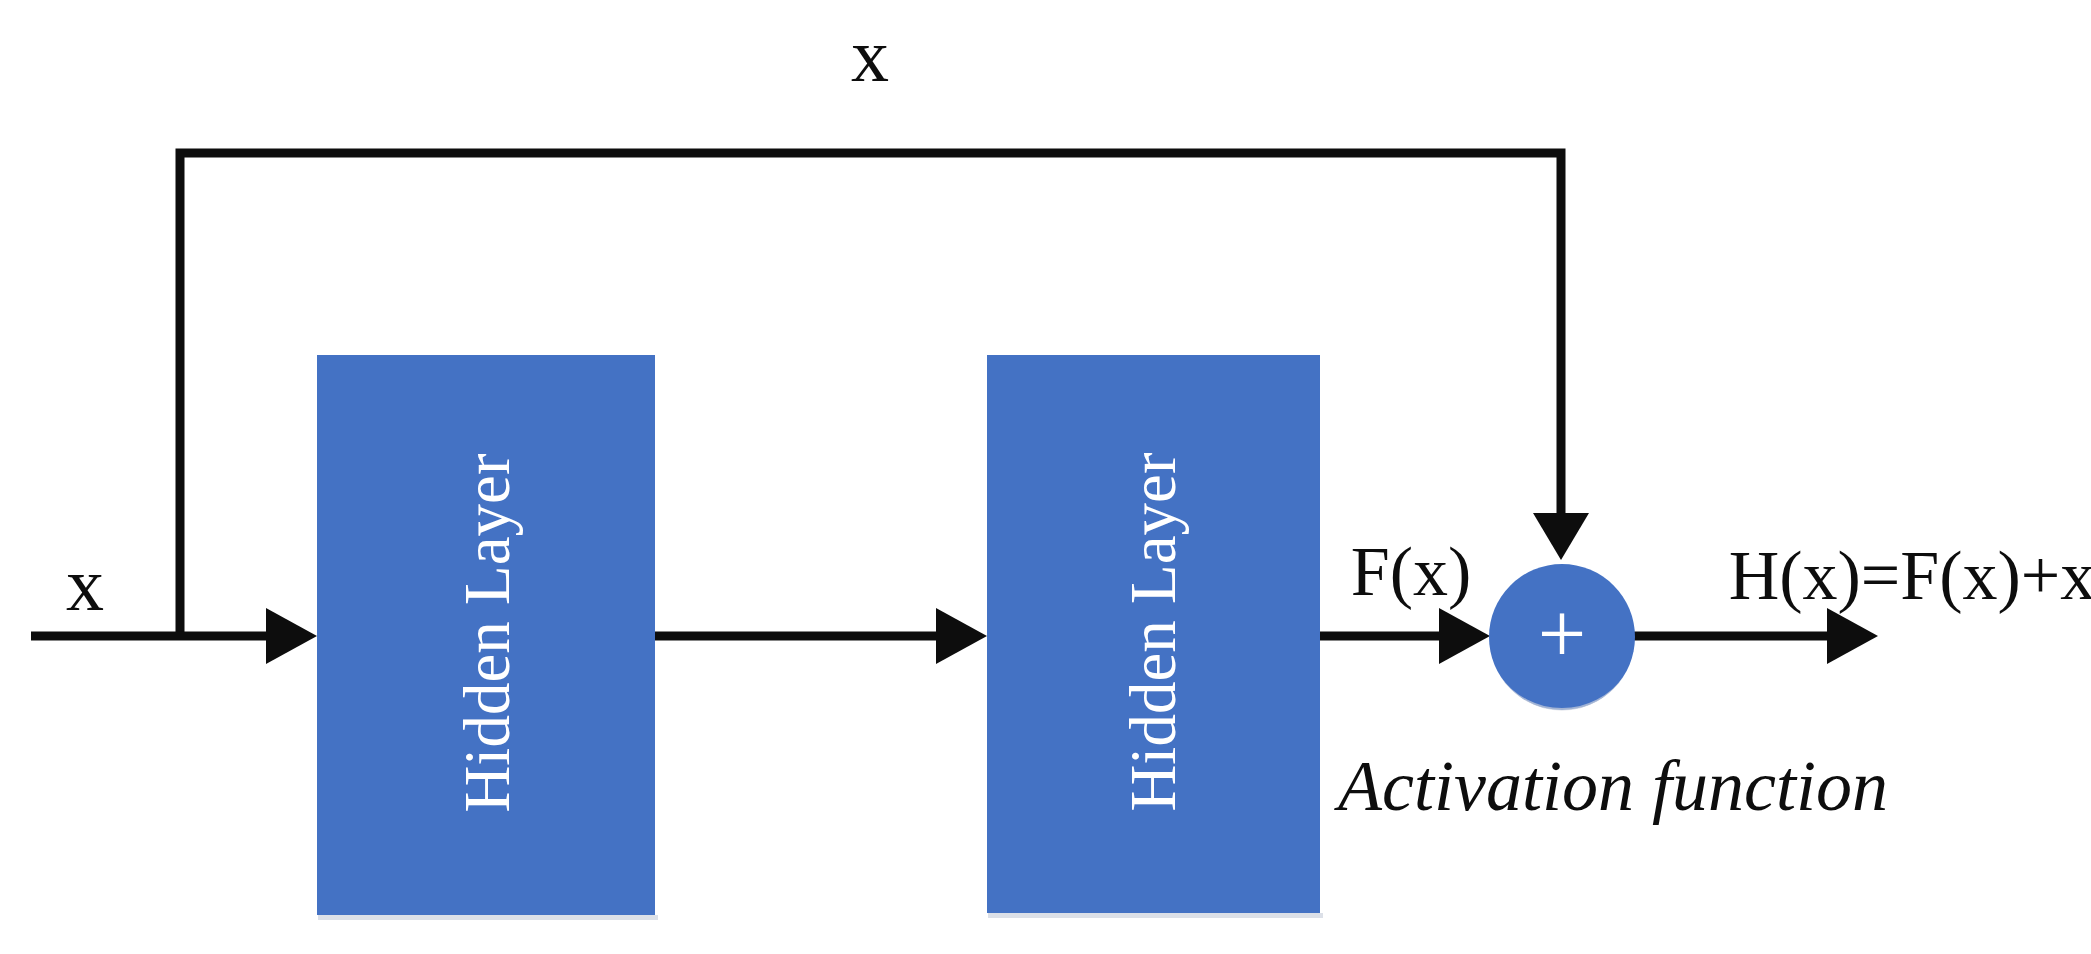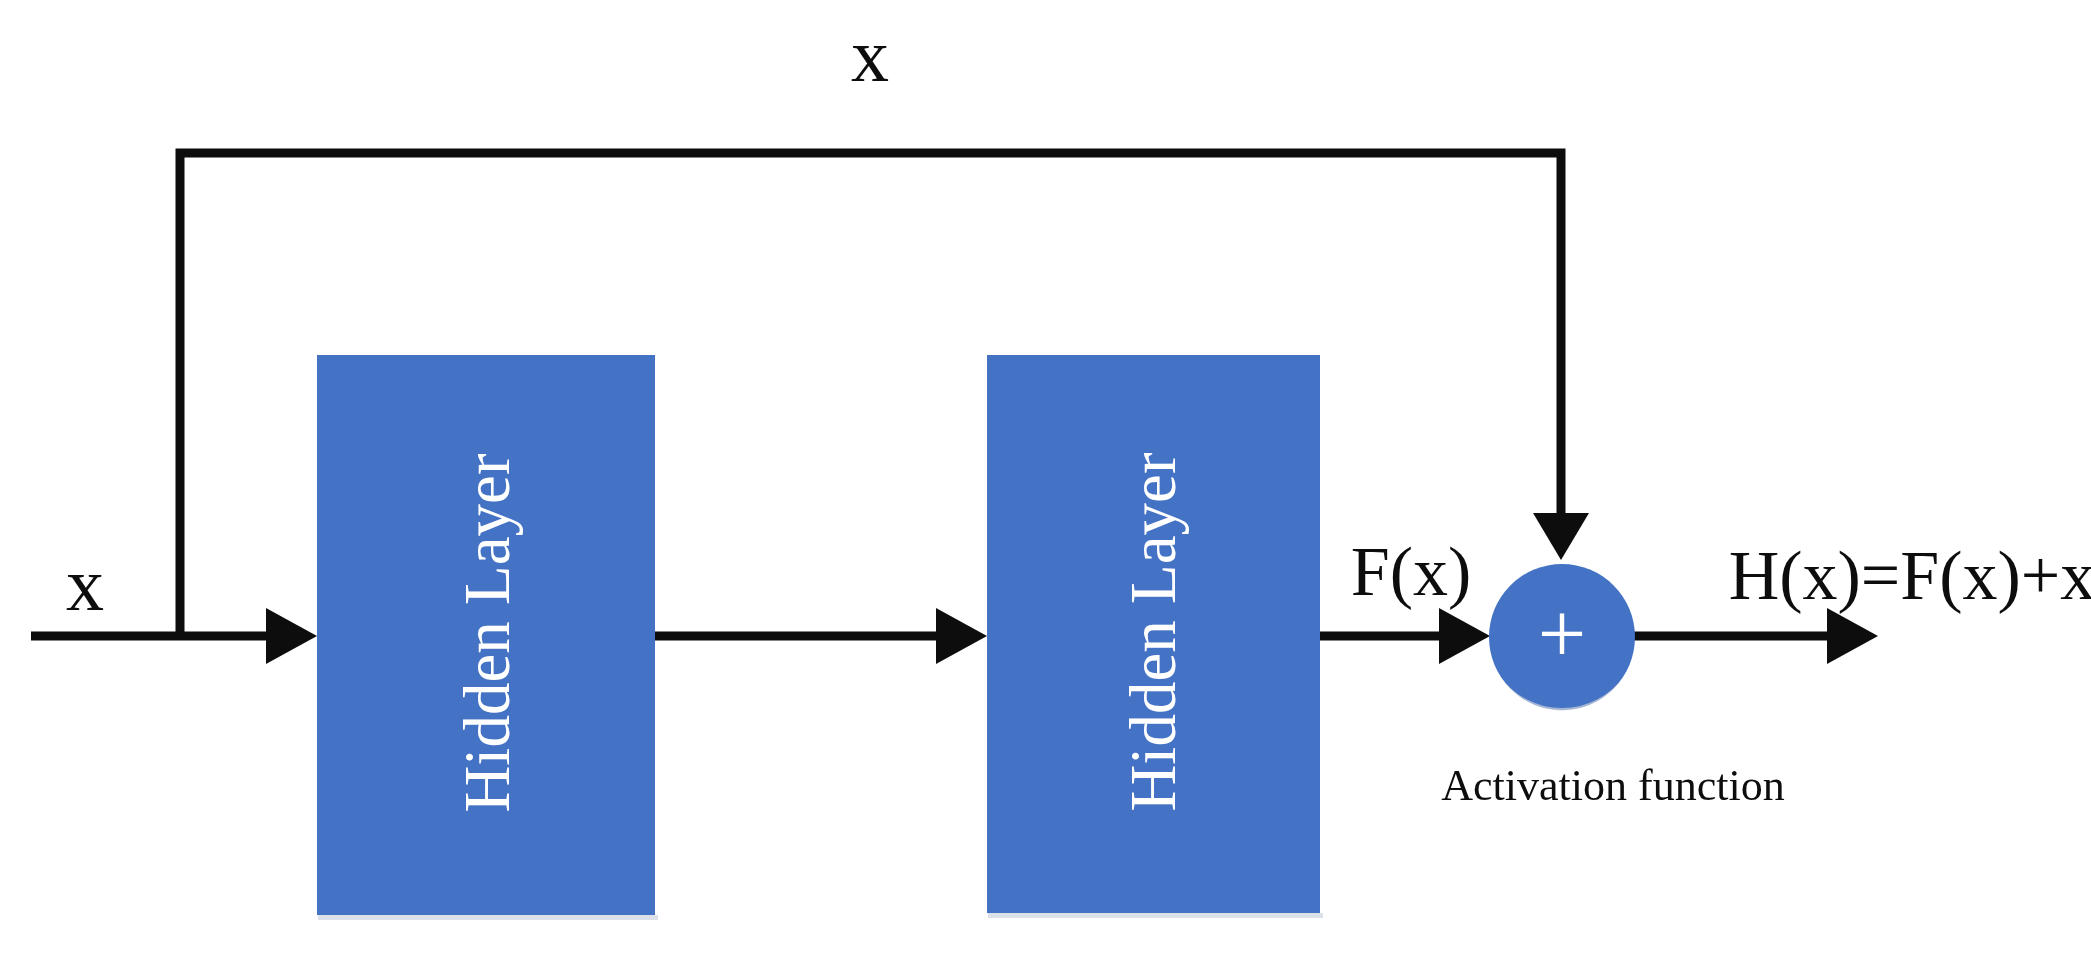--- a/index.html
+++ b/index.html
@@ -31,21 +31,22 @@
     font-family: "Liberation Serif", serif;
     line-height: 1;
   }
   .io-label {
     font-size: 76px;
   }
   .eq-label {
     font-size: 70px;
   }
   .caption-label {
-    font-size: 44px;
+    font-size: 72px;
+    font-style: italic;
   }
   .box-label {
     font-size: 65px;
     color: #ffffff;
     transform: translate(-50%, -50%) rotate(-90deg);
   }
   .plus-label {
     font-size: 86px;
     color: #ffffff;
     font-weight: 400;

